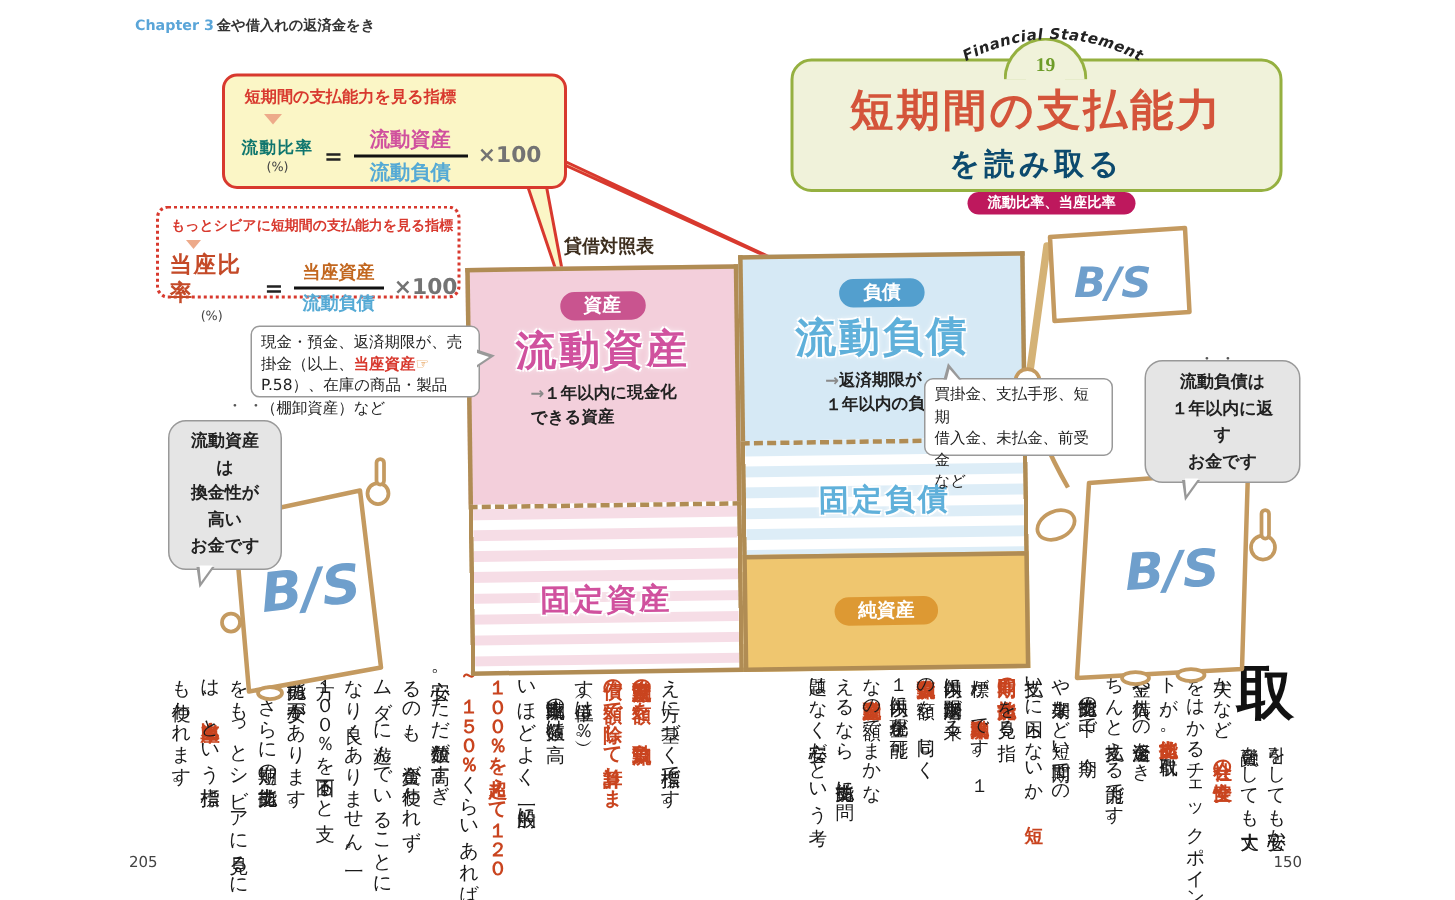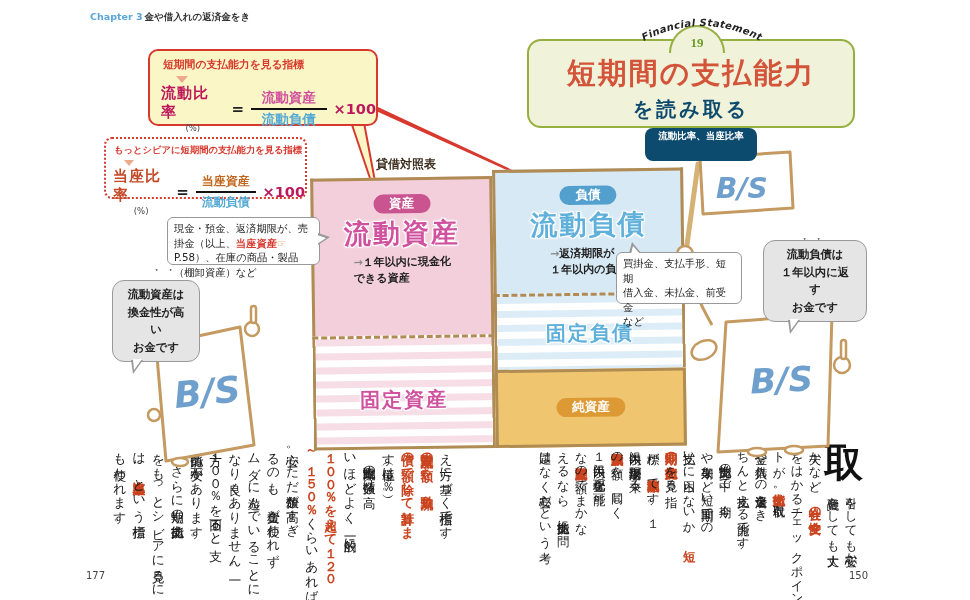--- a/index.html
+++ b/index.html
@@ -11,51 +11,51 @@
 #chapter-num { color:#5aa5d8; margin-right:2px; }
 #chapter-title { color:#333; }
 
 
 #title-box { position:absolute; left:527px; top:39px; width:328px; height:89px; background:#f0f2da; border:2.5px solid #95b040; border-radius:14px; z-index:1; text-align:center; }
 #title-main { margin-top:13px; font-size:29px; font-weight:bold; color:#d4543a; letter-spacing:2px; }
 #title-sub { margin-top:2px; font-size:20px; font-weight:bold; color:#0c4a6e; letter-spacing:3px; }
 #badge-bump { position:absolute; left:669px; top:25px; width:56px; height:28px; border:2.5px solid #95b040; border-bottom:none; border-radius:28px 28px 0 0; background:#f0f2da; z-index:2; text-align:center;font-family:Liberation Serif, serif; }
 #badge-bump span { display:inline-block; padding-top:8px; font-size:13px; font-weight:bold; color:#6d9c28; }
 #arc-svg { position:absolute; left:630px; top:5px; z-index:3; }
-#title-pill { position:absolute; left:645px; top:128px; width:112px; height:33px; background:#0c4a6e; border-radius:8px; color:#fff; font-size:9.5px; font-weight:bold; text-align:center; line-height:15px; z-index:2; }
+#title-pill { position:absolute; left:645px; top:128px; width:112px; height:15px; background:#be185d; border-radius:8px; color:#fff; font-size:9.5px; font-weight:bold; text-align:center; line-height:15px; z-index:2; }
 
 
 #tails-svg { position:absolute; left:300px; top:90px; z-index:1; }
 
 
 .fbox { position:absolute; z-index:2; }
 #f1 { left:148px; top:49px; width:230px; height:77px; background:#fbf6c6; border:2px solid #d8392e; border-radius:10px; }
 #f2 { left:104px; top:137px; width:203px; height:62px; background:#fff; border:2px dotted #d8392e; border-radius:8px; }
 .fcap { position:absolute; color:#d8392e; font-weight:bold; }
 #f1 .fcap { left:13px; top:7px; font-size:10.8px; }
 #f2 .fcap { left:8px; top:5px; font-size:9.3px; }
 .ftri { position:absolute; width:0; height:0; }
 #f1 .ftri { left:26px; top:25px; border-left:6px solid transparent; border-right:6px solid transparent; border-top:7px solid #edaa8a; }
 #f2 .ftri { left:18px; top:21px; border-left:5px solid transparent; border-right:5px solid transparent; border-top:6px solid #edaa8a; }
 .frow { position:absolute; display:flex; align-items:center; }
 #f1 .frow { left:11px; top:33px; }
 #f2 .frow { left:7px; top:28px; }
 .fname-wrap { display:flex; flex-direction:column; align-items:center; }
-#f1 .fname { font-size:15px; font-weight:bold; color:#be185d; letter-spacing:1px; }
+#f1 .fname { font-size:11px; font-weight:bold; color:#0f766e; letter-spacing:1px; }
 #f2 .fname { font-size:15px; font-weight:bold; color:#c44a28; letter-spacing:1px; }
 .funit { font-size:8.5px; color:#444; margin-top:1px; }
 .feq { font-size:15px; font-weight:bold; color:#222; margin:0 7px; }
 .ffrac { display:flex; flex-direction:column; align-items:center; }
 #f1 .ffrac { width:76px; } #f2 .ffrac { width:68px; }
 .fline { width:100%; border-top:2px solid #111; margin:1px 0; }
 #f1 .fnum { font-size:13.5px; font-weight:bold; color:#d0519e; }
 #f1 .fden { font-size:13.5px; font-weight:bold; color:#55aad5; }
 #f2 .fnum { font-size:12px; font-weight:bold; color:#c2671f; }
 #f2 .fden { font-size:12px; font-weight:bold; color:#55aad5; }
-.ftimes { font-size:14.5px; font-weight:bold; color:#be185d; margin-left:7px; }
+.ftimes { font-size:14.5px; font-weight:bold; color:#737373; margin-left:7px; }
 
 
 #bs-title { position:absolute; left:376px; top:156px; font-size:12px; font-weight:bold; color:#3d2e1e; z-index:2; }
 #diagram { position:absolute; left:312px; top:170px; width:376px; height:278px; transform:rotate(-0.8deg); z-index:1; }
 .cell { position:absolute; border:3px solid #b08c54; text-align:center; }
 #cell-ca { left:0; top:6px; width:182px; height:158px; background:#f3cfdb; border-bottom:none; }
 #cell-fa { left:0; top:164px; width:182px; height:114px; background:repeating-linear-gradient(180deg,#f6dde6 0 7px,#ffffff 7px 14px); border-top:3px dashed #b08c54; }
 #cell-cl { left:182px; top:0; width:191px; height:124px; background:#d6e9f5; border-bottom:none; }
 #cell-fl { left:182px; top:124px; width:191px; height:76px; background:repeating-linear-gradient(180deg,#ddedf7 0 7px,#ffffff 7px 14px); border-top:3px dashed #b08c54; border-bottom:none; }
 #cell-na { left:182px; top:200px; width:191px; height:78px; background:#efc66f; border-top:3px solid #b08c54; }
@@ -77,21 +77,21 @@
 #note-assets::after { content:""; position:absolute; right:-11px; top:15px; border-left:12px solid #999; border-top:4px solid transparent; border-bottom:8px solid transparent; }
 #note-assets::before { content:""; position:absolute; right:-7px; top:17px; border-left:9px solid #fff; border-top:3px solid transparent; border-bottom:6px solid transparent; z-index:1; }
 #note-liab { left:616px; top:252px; width:126px; height:52px; white-space:pre-line; }
 #note-liab::after { content:""; position:absolute; left:12px; top:-11px; border-bottom:11px solid #999; border-left:3px solid transparent; border-right:9px solid transparent; }
 #note-liab::before { content:""; position:absolute; left:14px; top:-7px; border-bottom:8px solid #fff; border-left:2px solid transparent; border-right:7px solid transparent; z-index:1; }
 .note .red { color:#d8392e; font-weight:bold; }
 .note .orange { color:#e08a30; font-weight:bold; }
 
 
 .bubble { position:absolute; background:#e5e5e5; border:1.5px solid #999; border-radius:12px; text-align:center; font-size:11.3px; font-weight:bold; line-height:1.55; color:#222; white-space:pre-line; padding:5px 13px; z-index:4; }
-#bubble-left { left:112px; top:280px; width:88px;font-family:Liberation Serif, serif; }
+#bubble-left { left:112px; top:280px; width:76px;font-family:Liberation Serif, serif; }
 #bubble-left::after { content:""; position:absolute; left:18px; bottom:-13px; border-top:14px solid #999; border-left:2px solid transparent; border-right:10px solid transparent; }
 #bubble-left::before { content:""; position:absolute; left:20px; bottom:-9px; border-top:11px solid #fff; border-left:1px solid transparent; border-right:8px solid transparent; z-index:1; }
 #bubble-right { left:763px; top:240px; width:104px; }
 #bubble-right::after { content:""; position:absolute; left:24px; bottom:-13px; border-top:14px solid #999; border-left:2px solid transparent; border-right:10px solid transparent; }
 #bubble-right::before { content:""; position:absolute; left:26px; bottom:-9px; border-top:11px solid #fff; border-left:1px solid transparent; border-right:8px solid transparent; z-index:1; }
 .dots { position:absolute; font-size:9px; font-weight:bold; letter-spacing:5px; color:#555; z-index:5; }
 #dots-left { left:152px; top:264px; }
 #dots-right { left:800px; top:233px; }
 .char-svg { position:absolute; z-index:1; }
 #char-left { left:118px; top:293px; }
@@ -278,16 +278,16 @@
       <div class="vcol"><span>ムダに遊んでいることに</span></div>
       <div class="vcol"><span>なり良くありません。一</span></div>
       <div class="vcol"><span>方１００％を下回ると支</span></div>
       <div class="vcol"><span>払能力に不安があります。</span></div>
       <div class="vcol"><span>　さらに短期の支払能力</span></div>
       <div class="vcol"><span>をもっとシビアに見るに</span></div>
       <div class="vcol"><span>は、</span><span class="red">当座比率</span><span>という指標</span></div>
       <div class="vcol"><span>も使われます。</span></div>
     </div>
 
-  <div id="pn-left" class="pn">177</div>
+  <div id="pn-left" class="pn">205</div>
   <div id="pn-right" class="pn">150</div>
 
 </div>
 
 </body></html>

